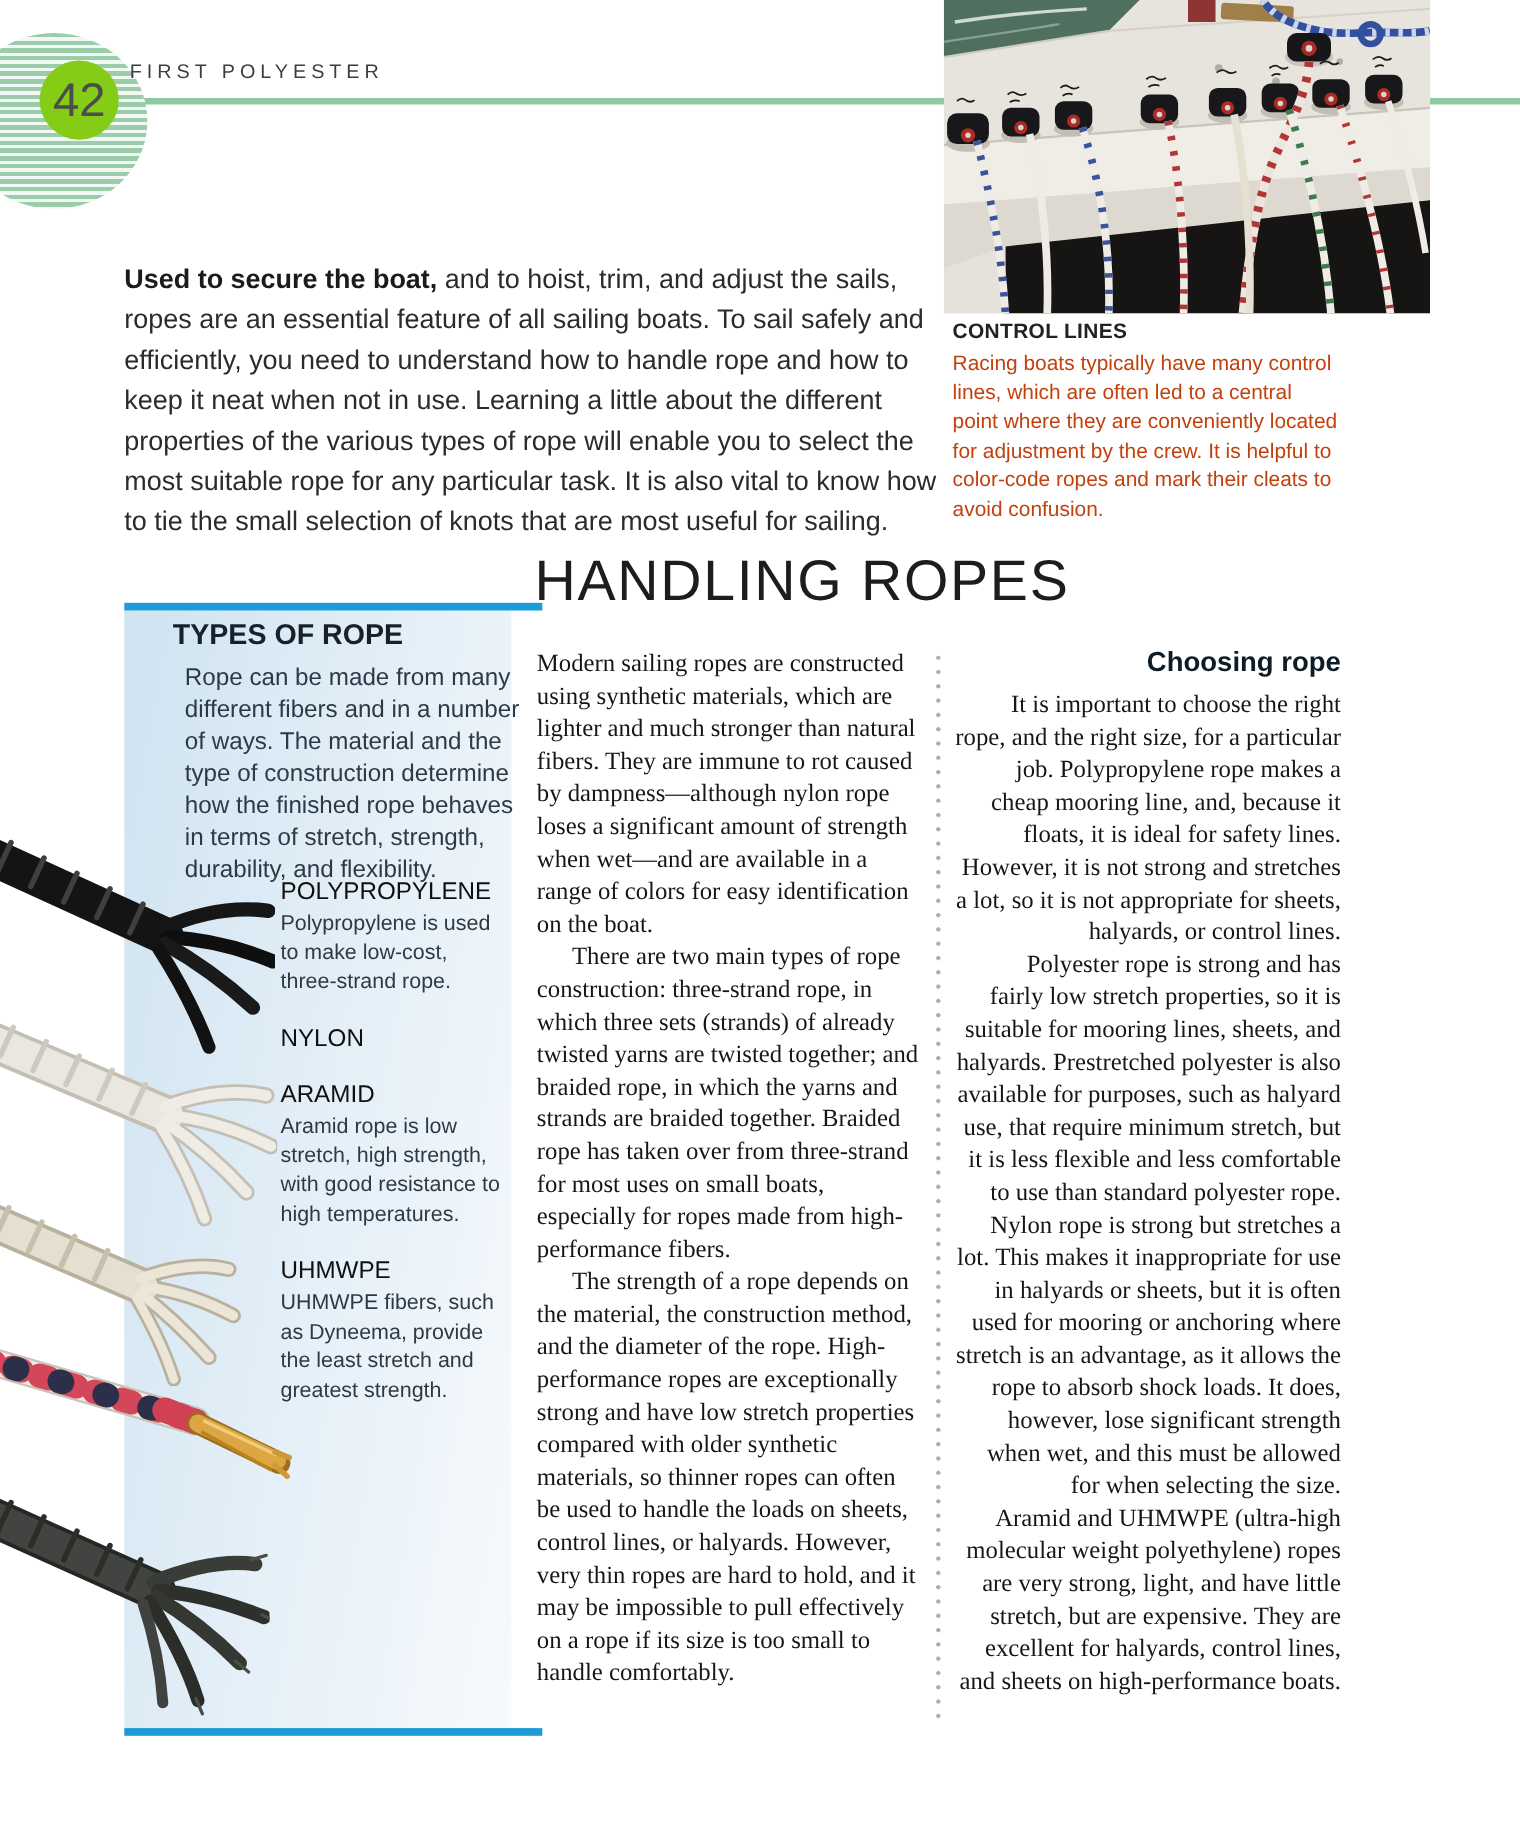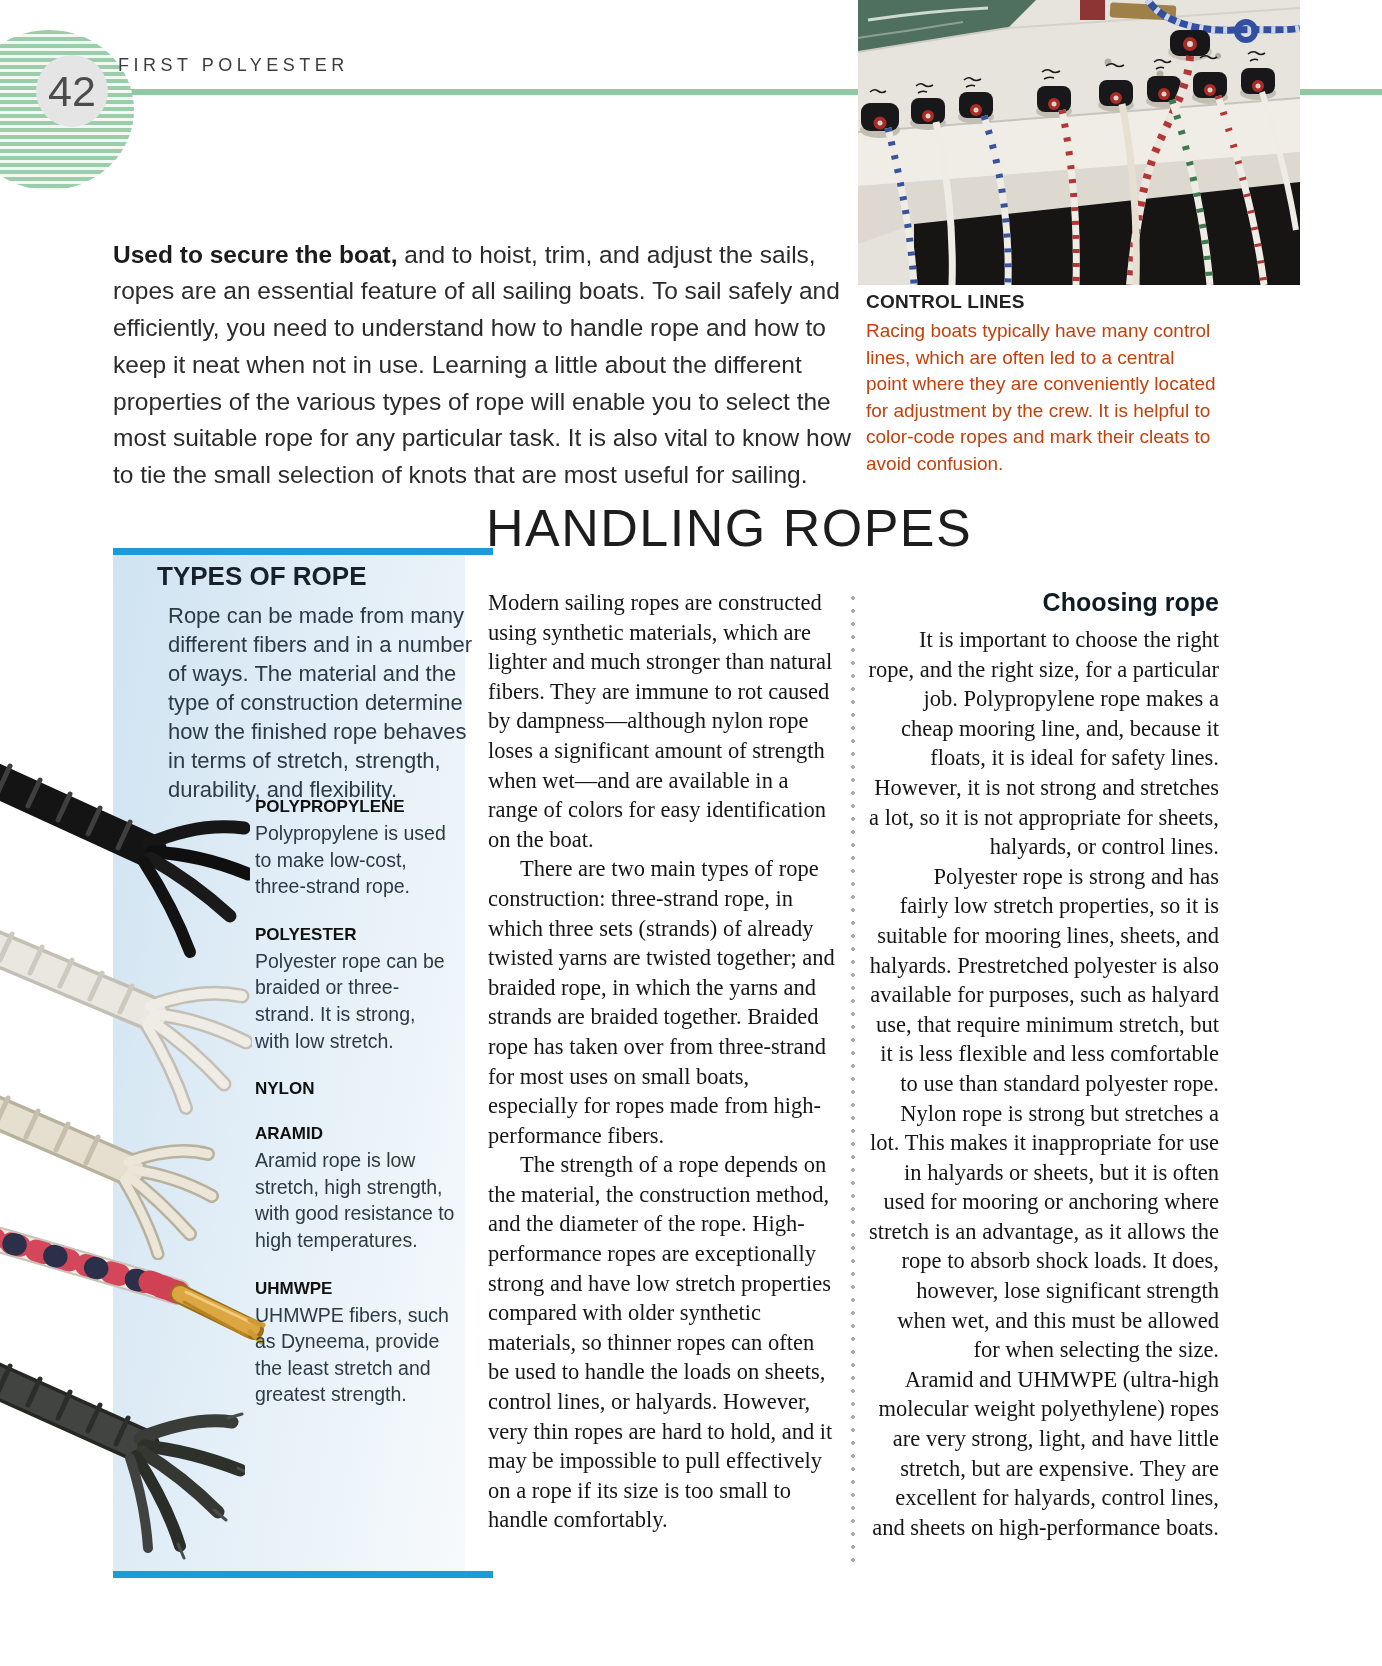--- a/index.html
+++ b/index.html
@@ -1,41 +1,41 @@
 <!DOCTYPE html>
 <html><head>
 <meta charset="utf-8">
 <style>
   html,body{margin:0;padding:0;background:#ffffff;}
   .page{position:relative;width:1382px;height:1666px;background:#fff;overflow:hidden;
         font-family:"Liberation Sans",sans-serif;color:#222;}
   
   .deco-circle{position:absolute;left:-36px;top:30px;width:170px;height:160px;border-radius:50%;
         background:repeating-linear-gradient(to bottom,#9bcdab 0 4px,#f2f9f4 4px 7px);z-index:1;}
-  .page-num{position:absolute;left:36px;top:55px;width:72px;height:72px;border-radius:50%;background:#e5e5e5;
+  .page-num{position:absolute;left:36px;top:55px;width:72px;height:72px;border-radius:50%;background:#84cc16;
         display:flex;align-items:center;justify-content:center;font-size:43px;font-weight:300;color:#4c4c4c;z-index:2;}
   .kicker{position:absolute;left:118px;top:55px;font-size:18px;letter-spacing:4.5px;color:#3d3d3d;z-index:2;}
   .green-rule{position:absolute;left:54px;top:89px;width:1328px;height:6px;background:#8fc9a1;z-index:0;}
   .main-title{position:absolute;left:110px;top:98px;font-size:73px;font-weight:300;letter-spacing:1px;color:#1d1d1d;z-index:1;white-space:nowrap;}
   .intro{position:absolute;left:113px;top:212px;width:742px;font-size:24.5px;line-height:36.8px;color:#2b2b2b;}
   .intro b{color:#1b1b1b;}
   
   .photo{position:absolute;left:858px;top:0;width:442px;height:285px;z-index:2;}
   .cap-title{position:absolute;left:866px;top:291px;font-size:19px;font-weight:700;color:#222;letter-spacing:.3px;z-index:2;text-align:right;}
   .cap-text{position:absolute;left:866px;top:318px;width:354px;font-size:19px;line-height:26.5px;color:#c2410c;z-index:2;}
   
   .bar{position:absolute;left:113px;width:380px;height:7px;background:#1b9bd7;z-index:1;}
   .bar.top{top:548px;} .bar.bottom{top:1571px;}
   .box-bg{position:absolute;left:113px;top:555px;width:352px;height:1016px;
         background:linear-gradient(100deg,#cfe3f1 0%,#e2eef7 45%,#f7fafc 100%);z-index:0;}
   .box-title{position:absolute;left:157px;top:561px;font-size:26px;font-weight:700;color:#16212b;z-index:2;}
   .box-intro{position:absolute;left:140px;top:601px;width:310px;font-size:22px;line-height:29px;color:#2c3a46;z-index:2;margin-left:28px;}
   .rope-entries{position:absolute;left:255px;top:797px;width:200px;z-index:4;}
   .rope-entry{margin-bottom:25px;}
-  .rope-entry h4{font-size:17px;font-weight:700;color:#101010;margin:0 0 3px;}
+  .rope-entry h4{font-size:22px;font-weight:400;color:#101010;margin:0 0 3px;}
   .rope-entry p{font-size:19.5px;line-height:26.6px;color:#2c3a46;margin:0;}
   .ropeimg{position:absolute;z-index:3;}
   
   .handling{position:absolute;left:486px;top:498px;font-size:52px;font-weight:300;letter-spacing:1.5px;color:#1d1d1d;white-space:nowrap;}
   .col{position:absolute;top:588px;}
   .col1{left:488px;width:347px;}
   .col2{left:868px;width:351px;text-align:right;}
   .col p.serif{font-family:"Liberation Serif",serif;font-size:22.5px;line-height:29.6px;color:#161616;margin:0;}
   .col p.indent{text-indent:32px;}
   .col2-head{font-size:25px;font-weight:700;color:#0e1c26;margin:0 0 8px;}
@@ -179,24 +179,20 @@
   <div class="bar bottom"></div>
   <div class="box-title">TYPES OF ROPE</div>
   <div class="box-intro">Rope can be made from many different fibers and in a number of ways. The material and the type of construction determine how the finished rope behaves in terms of stretch, strength, durability, and flexibility.</div>
 
   <div class="rope-entries">
     <div class="rope-entry">
       <h4>POLYPROPYLENE</h4>
       <p>Polypropylene is used to make low-cost, three-strand rope.</p>
     </div>
     <div class="rope-entry">
-      <h4>POLYESTER</h4>
-      <p>Polyester rope can be braided or three-strand. It is strong, with low stretch.</p>
-    </div>
-    <div class="rope-entry">
       <h4>NYLON</h4>
     </div>
     <div class="rope-entry">
       <h4>ARAMID</h4>
       <p>Aramid rope is low stretch, high strength, with good resistance to high temperatures.</p>
     </div>
     <div class="rope-entry">
       <h4>UHMWPE</h4>
       <p>UHMWPE fibers, such as Dyneema, provide the least stretch and greatest strength.</p>
     </div>

